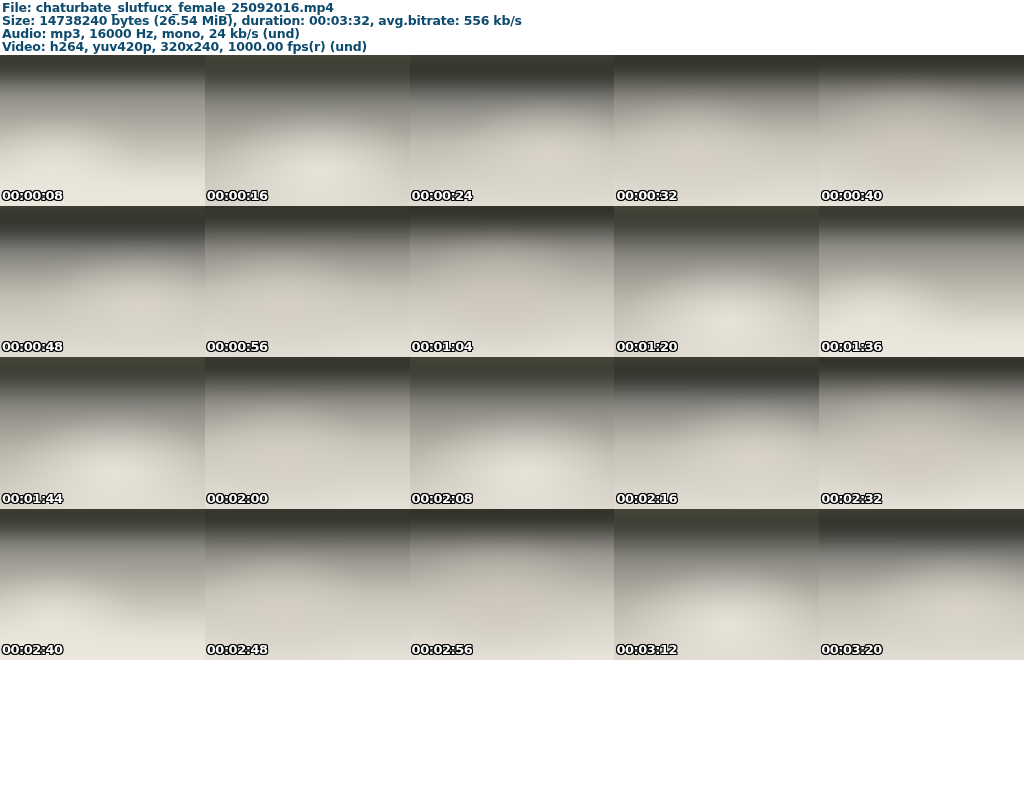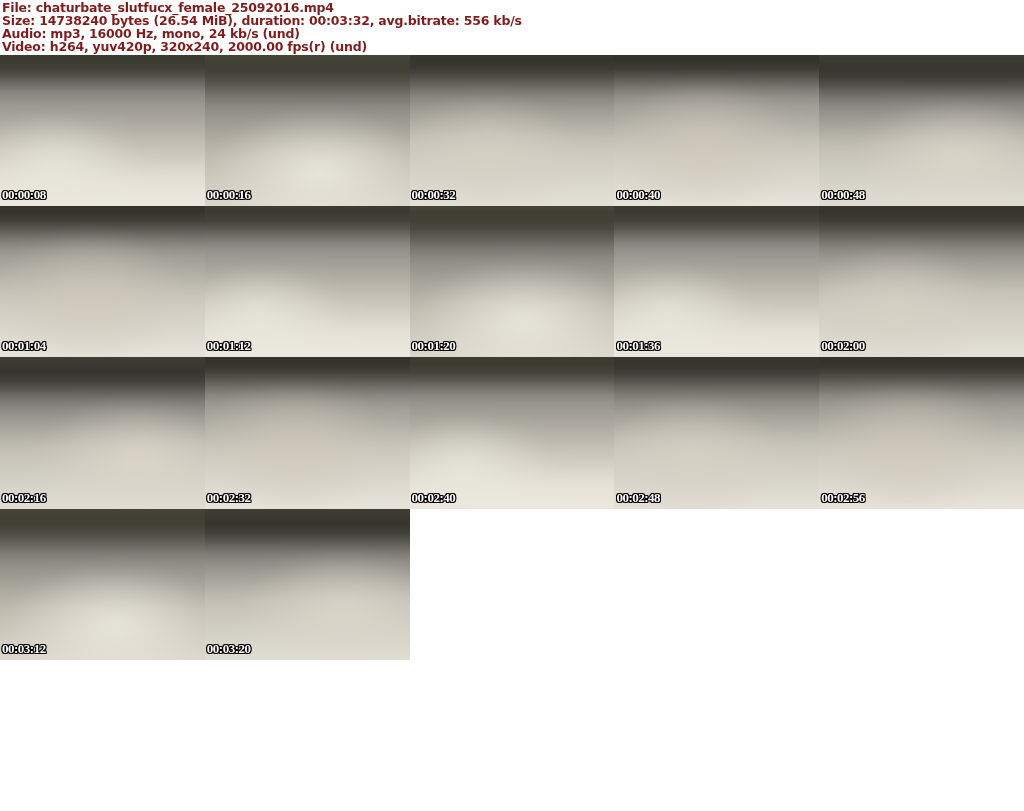--- a/index.html
+++ b/index.html
@@ -7,21 +7,21 @@
     width: 1024px;
     height: 811px;
     overflow: hidden;
     position: relative;
     font-family: "DejaVu Sans", "Liberation Sans", sans-serif;
     background: #ffffff;
   }
   .header {
     height: 55px;
     background: #ffffff;
-    color: #7f1d1d;
+    color: #0c4a6e;
     padding: 1px 0 10px 2px;
     box-sizing: border-box;
   }
   .header .line {
     font-size: 12.5px;
     font-weight: bold;
     line-height: 13px;
     white-space: nowrap;
     letter-spacing: -0.2px;
   }
@@ -29,21 +29,20 @@
     width: 1024px;
     height: 756px;
     display: grid;
     grid-template-columns: repeat(5, 1fr);
     grid-template-rows: repeat(5, 1fr);
   }
   .thumb {
     position: relative;
     overflow: hidden;
     background: #ef4444;
-    font-family: Liberation Serif, serif;
   }
   
   .thumb .scene {
     position: absolute;
     inset: -10px;
     filter: blur(7px);
     transform: scale(1.08);
   }
   .v0 .scene { background:
       radial-gradient(120px 70px at 30% 70%, rgba(233,230,220,.9), rgba(233,230,220,0) 70%),
@@ -76,62 +75,74 @@
   }
 </style>
 </head>
 <body>
 
 <div class="page">
   <div class="header">
     <div class="line">File: chaturbate_slutfucx_female_25092016.mp4</div>
     <div class="line">Size: 14738240 bytes (26.54 MiB), duration: 00:03:32, avg.bitrate: 556 kb/s</div>
     <div class="line">Audio: mp3, 16000 Hz, mono, 24 kb/s (und)</div>
-    <div class="line">Video: h264, yuv420p, 320x240, 2000.00 fps(r) (und)</div>
+    <div class="line">Video: h264, yuv420p, 320x240, 1000.00 fps(r) (und)</div>
   </div>
   <div class="grid">
       <div class="thumb v0">
         <div class="scene"></div>
         <span class="ts">00:00:08</span>
       </div>
       <div class="thumb v3">
         <div class="scene"></div>
         <span class="ts">00:00:16</span>
+      </div>
+      <div class="thumb v1">
+        <div class="scene"></div>
+        <span class="ts">00:00:24</span>
       </div>
       <div class="thumb v4">
         <div class="scene"></div>
         <span class="ts">00:00:32</span>
       </div>
       <div class="thumb v2">
         <div class="scene"></div>
         <span class="ts">00:00:40</span>
       </div>
       <div class="thumb v1">
         <div class="scene"></div>
         <span class="ts">00:00:48</span>
       </div>
+      <div class="thumb v4">
+        <div class="scene"></div>
+        <span class="ts">00:00:56</span>
+      </div>
       <div class="thumb v2">
         <div class="scene"></div>
         <span class="ts">00:01:04</span>
-      </div>
-      <div class="thumb v0">
-        <div class="scene"></div>
-        <span class="ts">00:01:12</span>
       </div>
       <div class="thumb v3">
         <div class="scene"></div>
         <span class="ts">00:01:20</span>
       </div>
       <div class="thumb v0">
         <div class="scene"></div>
         <span class="ts">00:01:36</span>
       </div>
+      <div class="thumb v3">
+        <div class="scene"></div>
+        <span class="ts">00:01:44</span>
+      </div>
       <div class="thumb v4">
         <div class="scene"></div>
         <span class="ts">00:02:00</span>
+      </div>
+      <div class="thumb v3">
+        <div class="scene"></div>
+        <span class="ts">00:02:08</span>
       </div>
       <div class="thumb v1">
         <div class="scene"></div>
         <span class="ts">00:02:16</span>
       </div>
       <div class="thumb v2">
         <div class="scene"></div>
         <span class="ts">00:02:32</span>
       </div>
       <div class="thumb v0">

